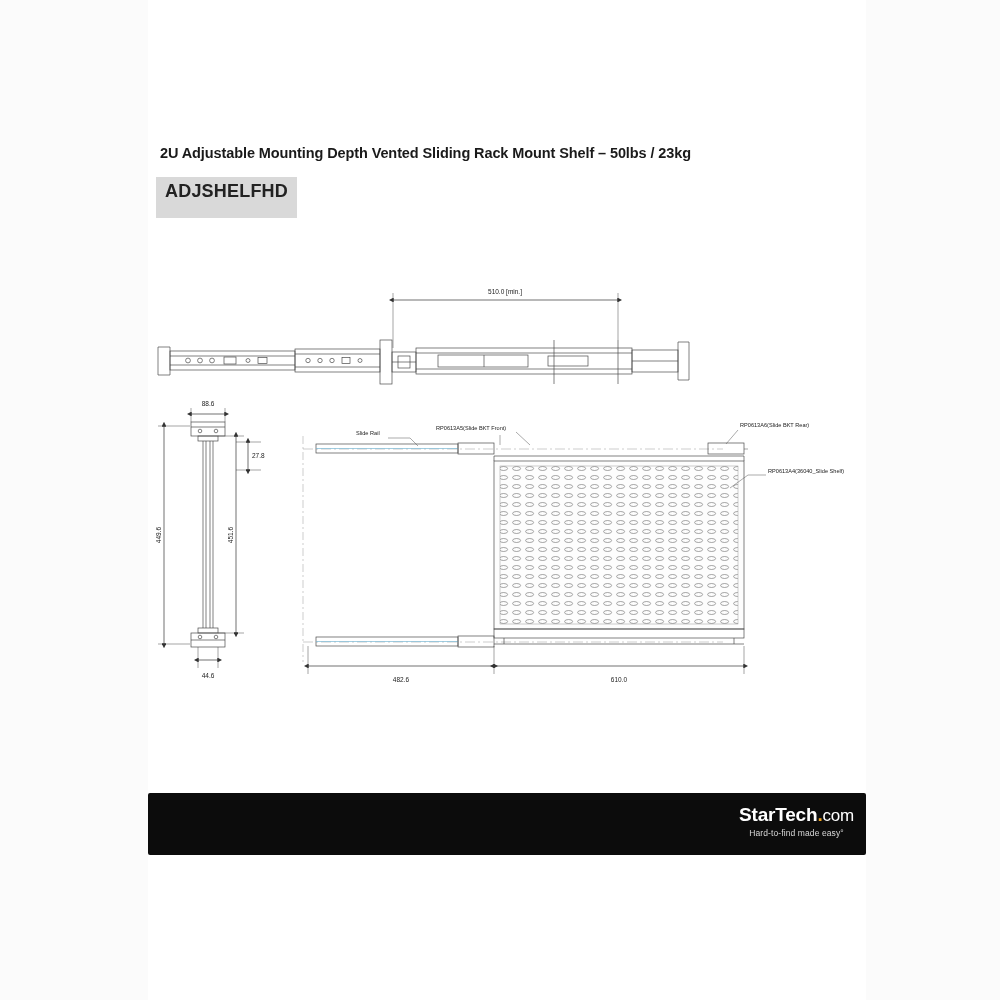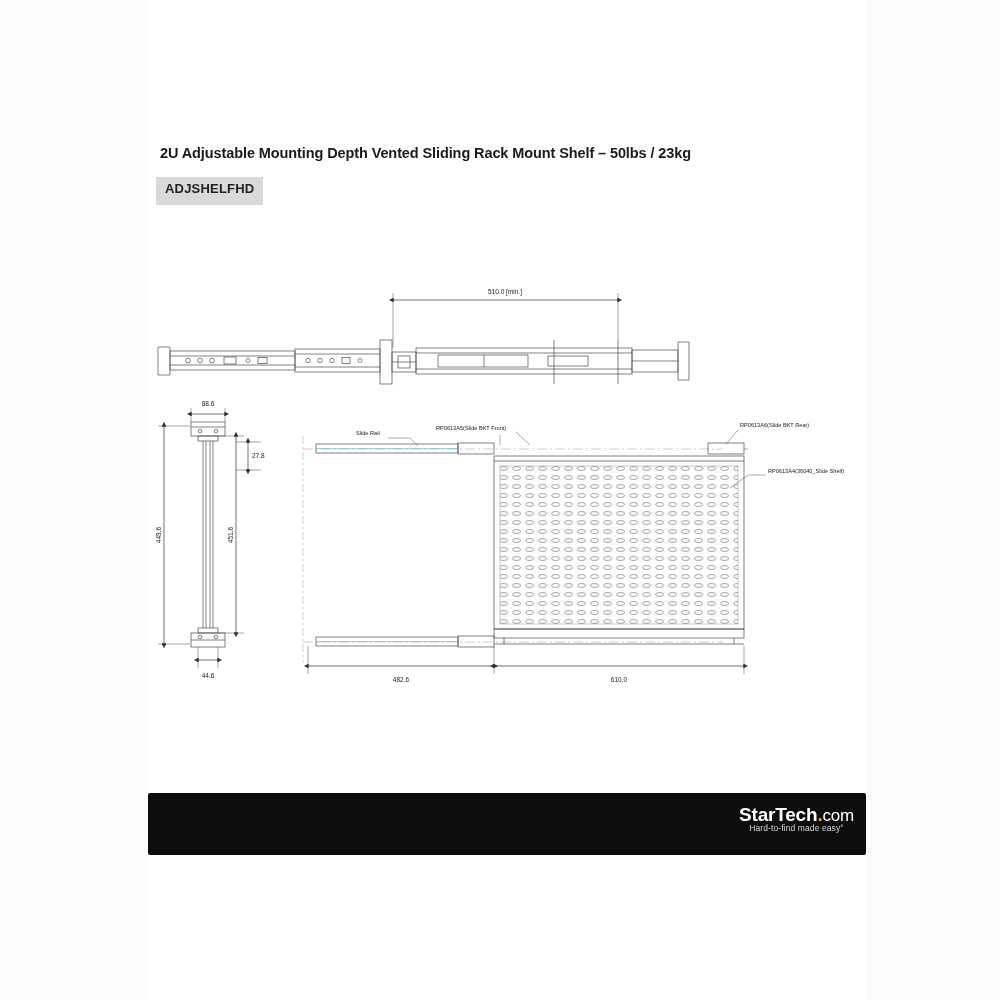--- a/index.html
+++ b/index.html
@@ -32,23 +32,23 @@
     letter-spacing: -0.1px;
     color: #1a1a1a;
     white-space: nowrap;
   }
   .sku-badge {
     position: absolute;
     left: 8px;
     top: 177px;
     background: #d9d9d9;
     color: #222;
-    font-size: 13px;
+    font-size: 18px;
     font-weight: bold;
-    padding: 4px 9px 9px 9px;
+    padding: 4px 9px 16px 9px;
     letter-spacing: 0.2px;
   }
   .drawing {
     position: absolute;
     left: 0;
     top: 230px;
     width: 718px;
     height: 460px;
   }
   .drawing svg { display: block; }
@@ -79,20 +79,21 @@
   }
   .brand-main .dot {
     color: #f0a21c;
     font-size: 19px;
   }
   .brand-main .com {
     font-weight: normal;
     font-size: 17px;
   }
   .brand-sub {
+    margin-top: 5px;
     font-size: 8.5px;
     color: #d8d8d8;
     letter-spacing: 0.1px;
     white-space: nowrap;
   }
   .edge-left, .edge-right {
     position: absolute;
     top: 0;
     width: 148px;
     height: 1000px;

